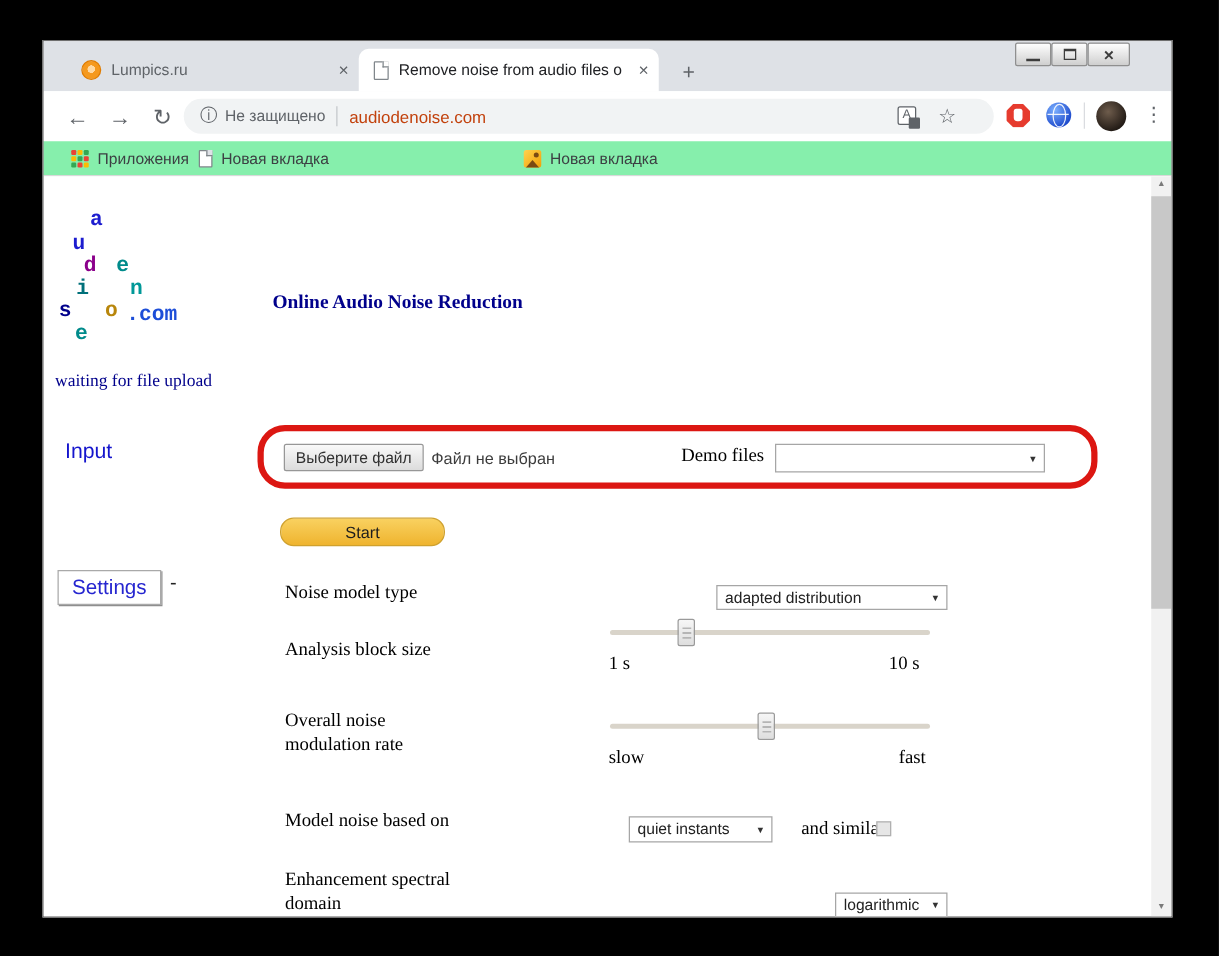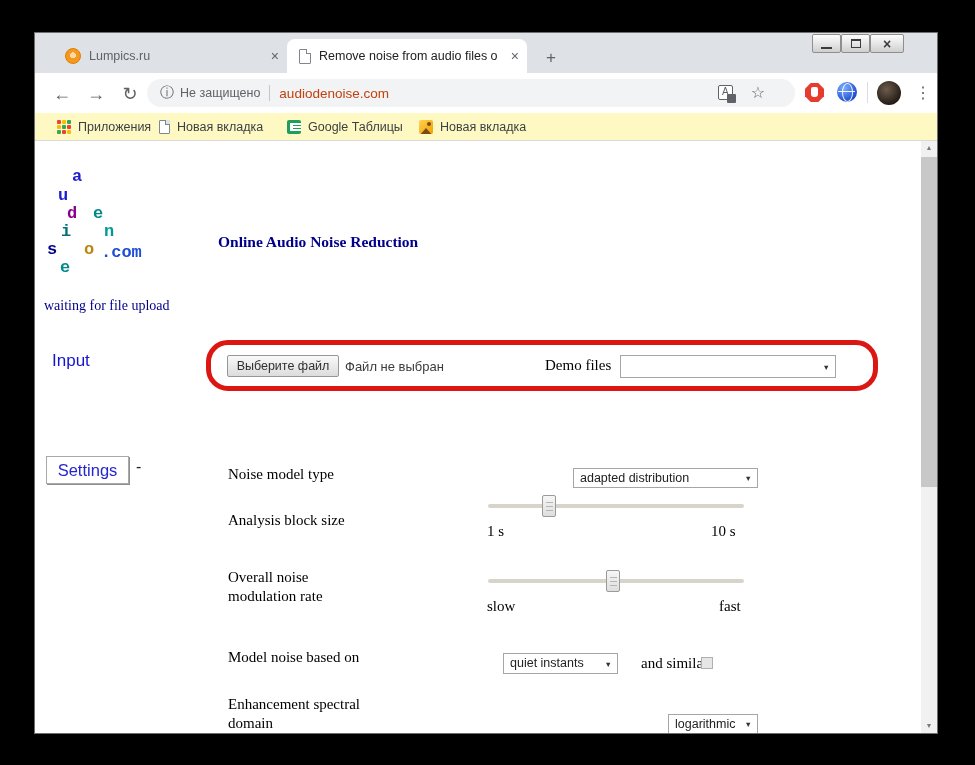--- a/index.html
+++ b/index.html
@@ -54,21 +54,21 @@
                background:radial-gradient(circle at 35% 30%, #7cb0ff, #1c49cc 75%); }
   #ext-globe::before { content:""; position:absolute; left:5px; top:1px; width:9px; height:17px; border:1px solid rgba(255,255,255,.9); border-radius:50%; }
   #ext-globe::after { content:""; position:absolute; left:1px; top:9px; width:17px; height:1px; background:rgba(255,255,255,.9); }
   #toolbar-sep { position:absolute; left:832px; top:9px; width:1px; height:21px; background:#dadce0; }
   #avatar { position:absolute; left:842px; top:8px; width:24px; height:24px; border-radius:50%;
             background:radial-gradient(circle at 40% 35%, #6e5c4c, #201914 75%); }
   #menu-dots { position:absolute; left:878px; top:8px; width:20px; height:24px; font-size:16px;
                color:#5f6368; text-align:center; line-height:24px; }
 
   
-  #bookmarks { position:absolute; left:0; top:80px; width:100%; height:28px; background:#fef9c3;
+  #bookmarks { position:absolute; left:0; top:80px; width:100%; height:28px; background:#86efac;
                border-bottom:1px solid #d9d9d9;padding-left:40px; }
   .bm { position:absolute; top:0; height:28px; display:flex; align-items:center; }
   .bm-label { font-size:12.5px; color:#3c4043; margin-left:7px; white-space:nowrap; }
   .apps-grid { width:14px; height:14px; display:grid; grid-template-columns:4px 4px 4px; grid-gap:1px; }
   .apps-grid i { width:4px; height:4px; border-radius:1px; }
   .sheets-icon { width:14px; height:14px; background:#1e9e5a; border-radius:2px; position:relative; }
   .sheets-icon::after { content:""; position:absolute; left:3px; top:3px; width:8px; height:8px;
       background:linear-gradient(#fff,#fff); 
       background:repeating-linear-gradient(to bottom,#fff 0 2px,#1e9e5a 2px 3px); border-left:3px solid #fff; }
   .img-icon { width:14px; height:14px; border-radius:2px; background:linear-gradient(135deg,#ffd24f,#f1a004); position:relative; overflow:hidden; }
@@ -188,24 +188,20 @@
         <i style="background:#34a853"></i>
           <i style="background:#ea4335"></i>
           <i style="background:#fbbc04"></i>
       </span>
       <span class="bm-label">Приложения</span>
     </div>
     <div class="bm" style="left:124px;">
       <span class="doc-icon" style="margin-left:0;width:11px;height:14px;"></span>
       <span class="bm-label">Новая вкладка</span>
     </div>
-    <div class="bm" style="left:252px;">
-      <span class="sheets-icon"></span>
-      <span class="bm-label">Google Таблицы</span>
-    </div>
     <div class="bm" style="left:384px;">
       <span class="img-icon"></span>
       <span class="bm-label">Новая вкладка</span>
     </div>
   </div>
 
   <div id="content">
 
     <div>
       <span class="logo-ch" style="left: 37px; top: 27px; color: rgb(29, 29, 207);">a</span>
@@ -227,20 +223,21 @@
     <div id="red-annotation"></div>
 
     <div id="file-button">Выберите файл</div>
     <div id="file-status">Файл не выбран</div>
     <div id="demo-label" class="serif">Demo files</div>
     <div class="sel" style="left:585px;top:214px;width:216px;height:23px;">
       <span class="val"></span>
       <span class="arr">▼</span>
     </div>
 
+    <div id="start-button">Start</div>
 
     <div id="settings-box">Settings</div>
     <div id="settings-dash">-</div>
 
     <div class="row-label serif" style="top:324px;">Noise model type</div>
     <div class="sel" style="left:538px;top:327px;width:185px;height:20px;">
       <span class="val">adapted distribution</span>
       <span class="arr">▼</span>
     </div>
 

